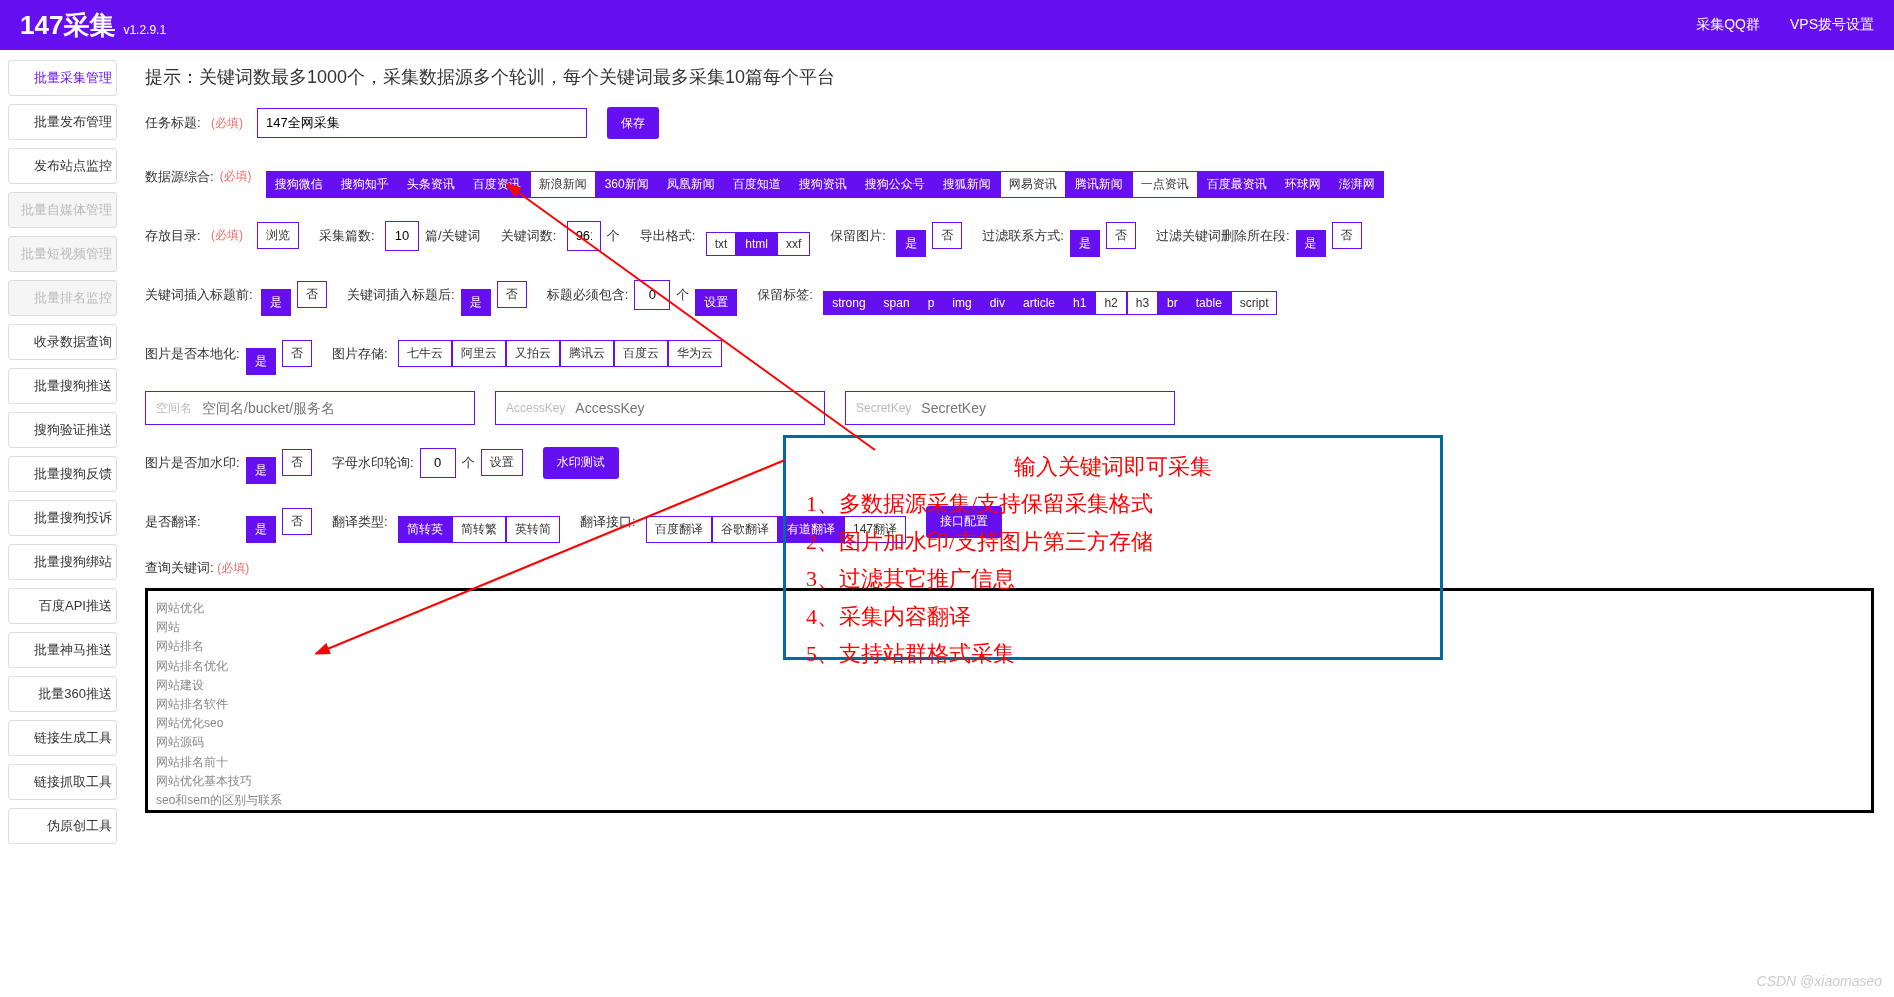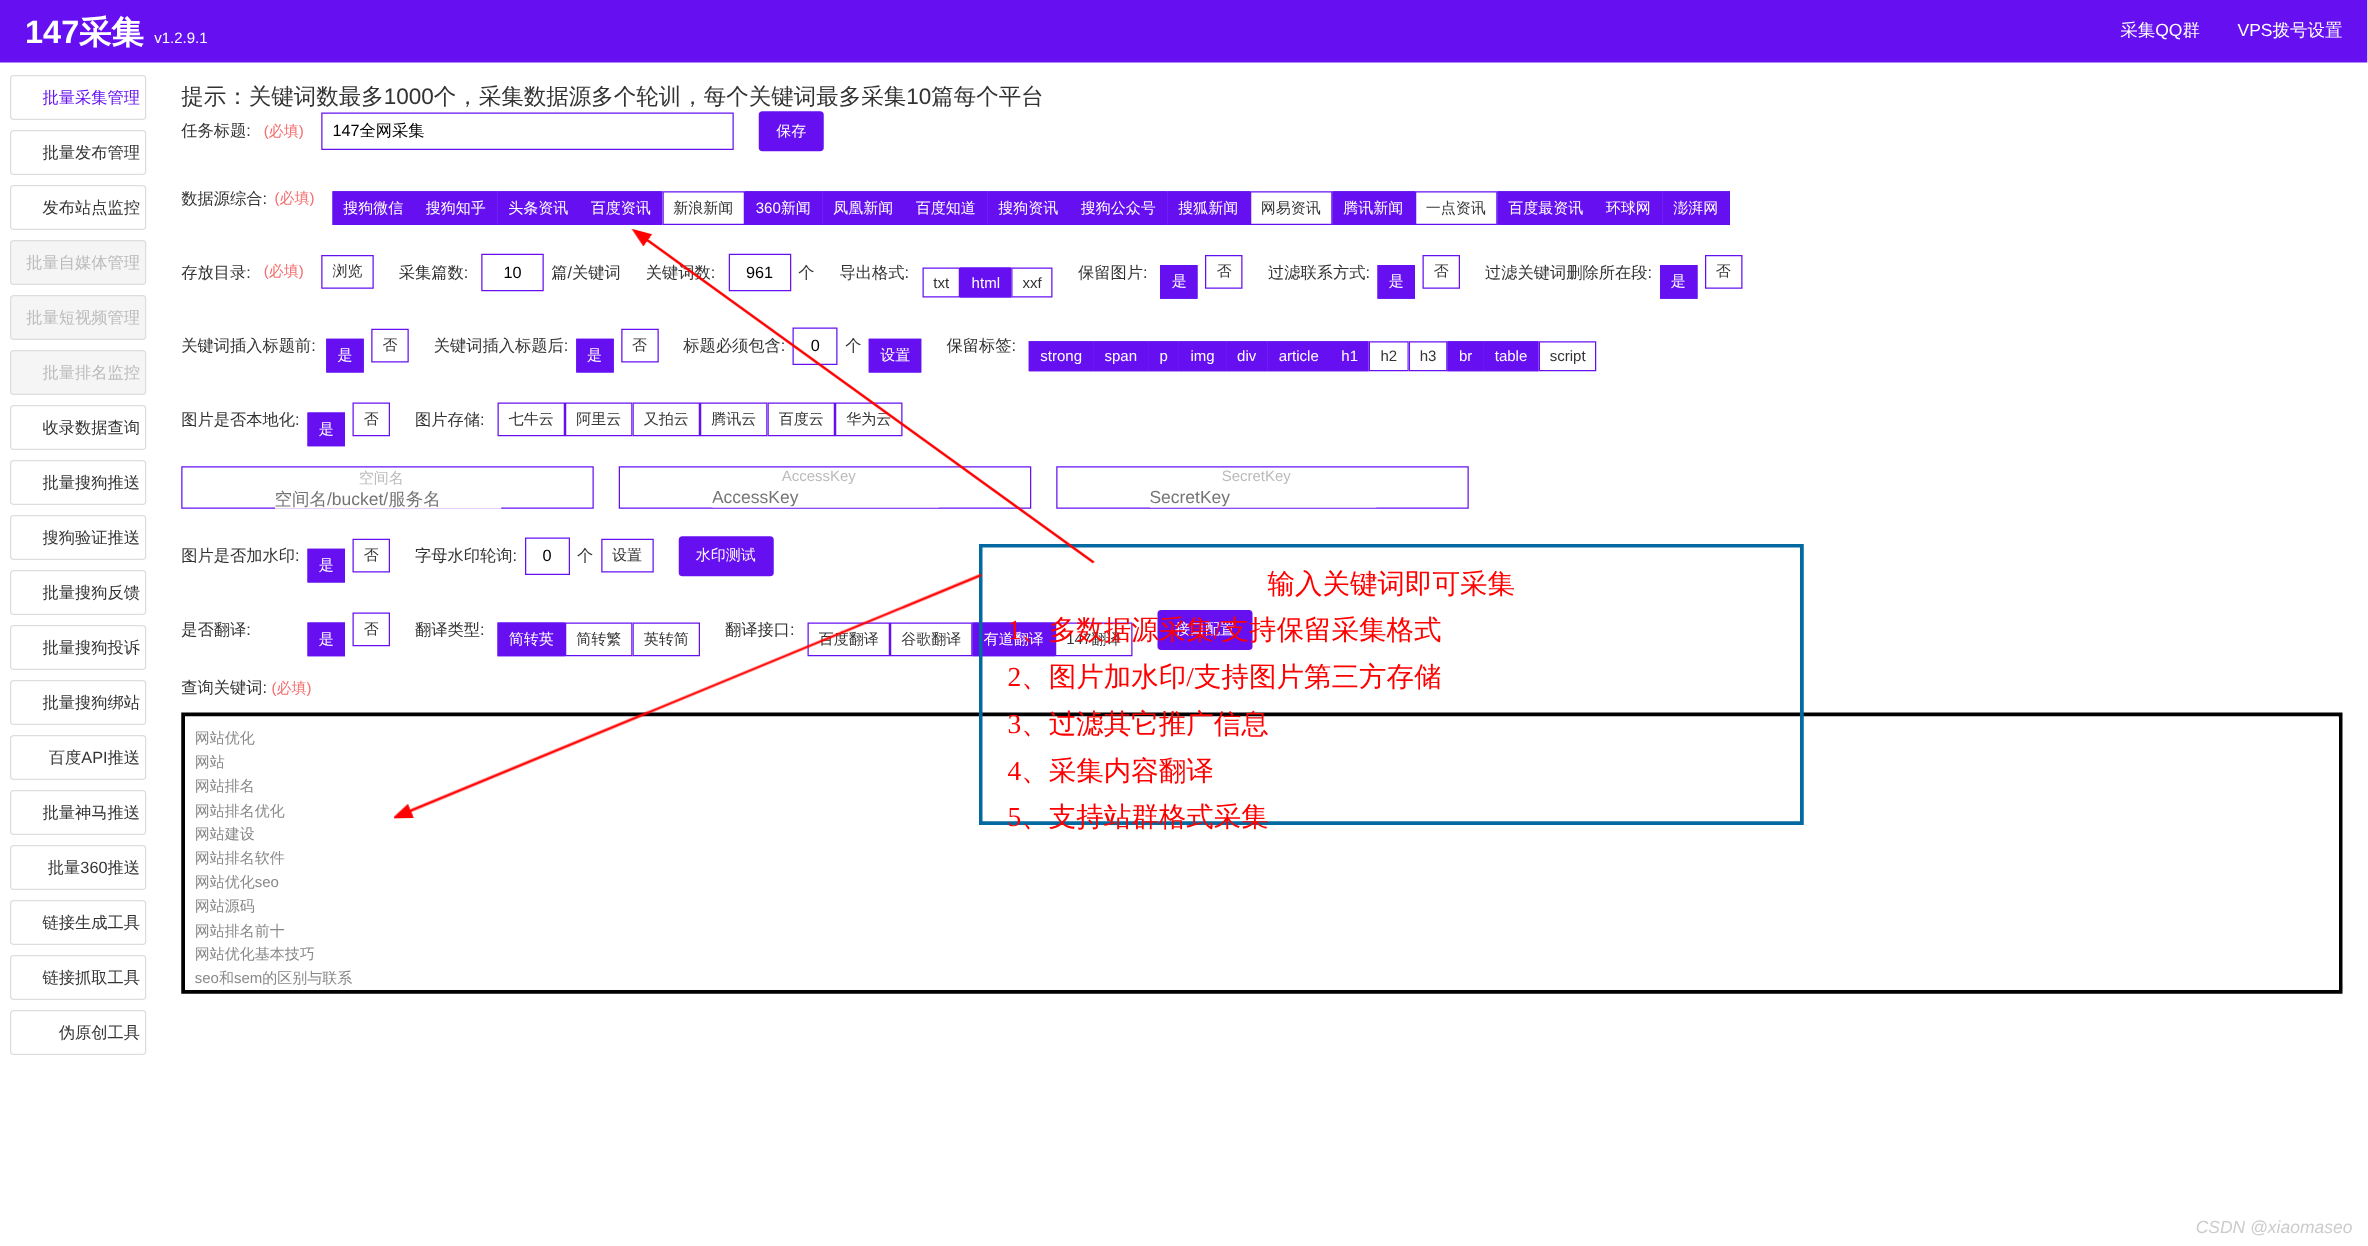--- a/index.html
+++ b/index.html
@@ -9,33 +9,33 @@
 .header-title { font-size: 26px; font-weight: bold; }
 .header-version { font-size: 12px; }
 .header-right { display: flex; gap: 30px; font-size: 14px; }
 .header-right span { cursor: pointer; }
 .container { display: flex; }
 .sidebar { width: 125px; padding: 10px 8px; display: flex; flex-direction: column; gap: 8px; }
 .side-btn { border: 1px solid #ddd; background: #fff; padding: 8px 4px; text-align: right; font-size: 13px; cursor: pointer; border-radius: 3px; color: #333; }
 .side-btn.active { color: #6610F2; }
 .side-btn.disabled { color: #bbb; background: #f5f5f5; }
 .main { flex: 1; padding: 15px 20px; position: relative; }
-.tip { font-size: 18px; color: #333; }
+.tip { font-size: 18px; color: #333; margin-bottom: 18px; }
 .row { display: flex; align-items: center; margin-bottom: 16px; flex-wrap: wrap; gap: 6px; }
 .label { font-size: 13px; color: #333; min-width: 60px; }
 .req { color: #f56c6c; font-size: 12px; margin-right: 8px; }
 .inp { border: 1px solid #6610F2; padding: 5px 8px; font-size: 13px; height: 30px; }
 .inp-wide { width: 330px; }
-.inp-sm { width: 50px; text-align: center; }
+.inp-sm { width: 34px; text-align: center; }
 .btn { background: #6610F2; color: #fff; border: none; padding: 6px 14px; font-size: 12px; cursor: pointer; border-radius: 3px; height: 32px; }
 .chip { display: inline-block; padding: 4px 8px; font-size: 12px; border: 1px solid #6610F2; cursor: pointer; }
 .chip.fill { background: #6610F2; color: #fff; margin-top: 16px; }
 .chip.outline { background: #fff; color: #333; }
 .sp { margin-left: 14px; }
-.field-group { border: 1px solid #6610F2; display: inline-flex; align-items: center; height: 34px; padding: 0 10px; width: 330px; flex-direction: column; }
+.field-group { border: 1px solid #6610F2; display: inline-flex; align-items: center; height: 34px; padding: 0 10px; width: 330px; }
 .field-group .ph { color: #bbb; font-size: 12px; margin-right: 10px; }
 .field-group input { border: none; outline: none; font-size: 14px; flex: 1; color: #999; }
 .kw-label { font-size: 13px; margin-bottom: 11px; }
 .kw-area { width: 100%; height: 225px; border: 3px solid #000000; padding: 8px; font-size: 12px; color: #888; line-height: 1.6; resize: none; font-family: inherit; }
 .annotation-box { position: absolute; border: 3px solid #0369a1; pointer-events: none; }
 .ann-text { font-family: "SimSun", serif; color: #f00; font-size: 22px; line-height: 1.7; padding: 10px 20px; }
 .ann-text .t1 { text-align: center; }
 .arrow { position: absolute; pointer-events: none; }
 .watermark { position: fixed; bottom: 8px; right: 12px; color: #ccc; font-size: 14px; font-style: italic; }
 </style>

